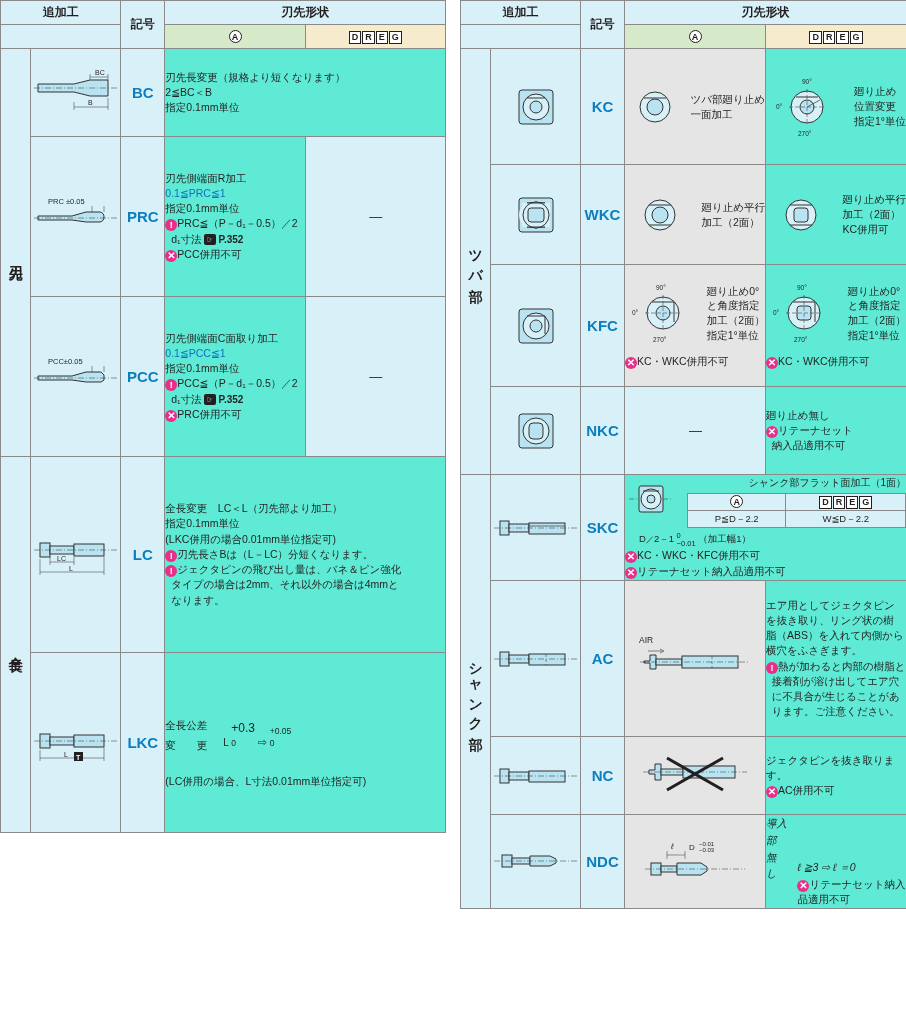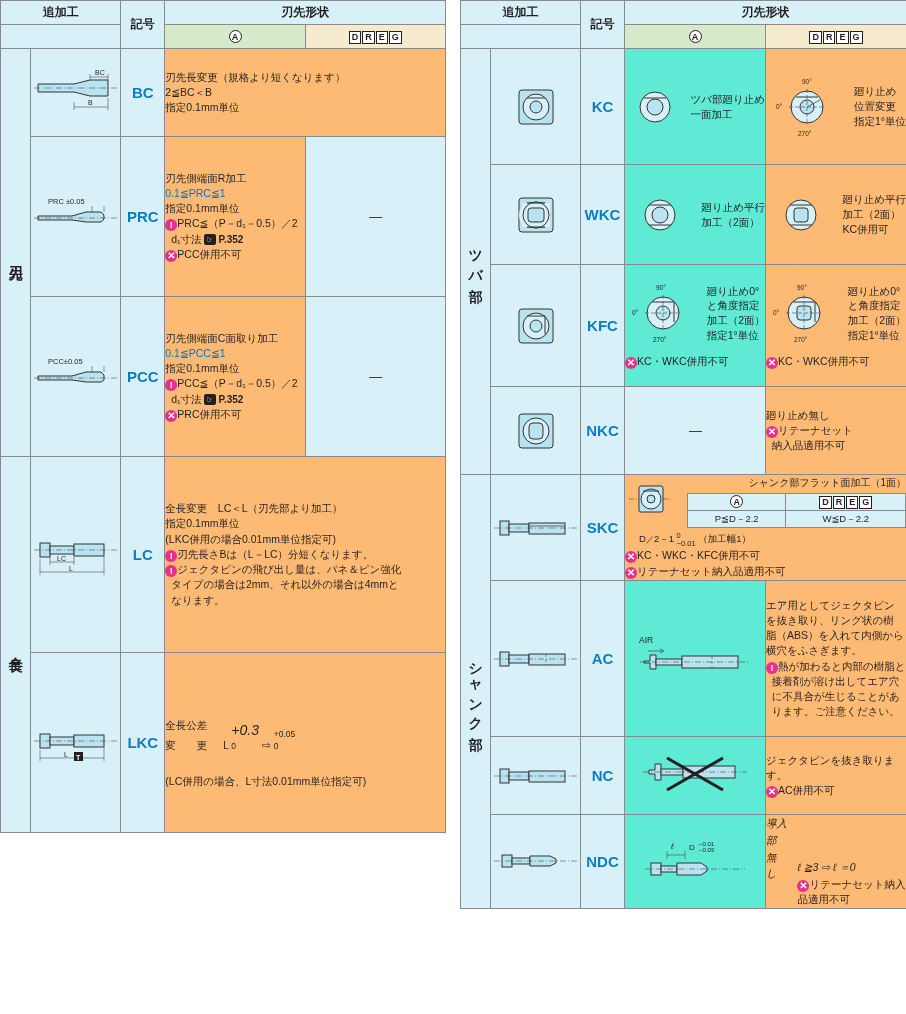--- a/index.html
+++ b/index.html
@@ -45,22 +45,22 @@
   }
   .sym {
     text-align:center;
     font-weight:bold;
     color:#0c7ec0;
     font-size:15px;
     background:#d8f0f8;
     width:44px;
   }
   .fig { background:#d8f0f8; text-align:center; padding:6px 2px; }
-  .desc { background:#fdba74; padding:5px 6px; line-height:1.45; font-size:10.5px; }
-  .desc-a { background:#5eead4; padding:5px 6px; line-height:1.45; font-size:10.5px; }
+  .desc { background:#5eead4; padding:5px 6px; line-height:1.45; font-size:10.5px; }
+  .desc-a { background:#e5e5e5; padding:5px 6px; line-height:1.45; font-size:10.5px; }
   .blue { color:#0f6fc0; }
   .dash { text-align:center; font-size:13px; letter-spacing:-1px; }
   .circ {
     display:inline-block; width:12px; height:12px; border-radius:50%;
     background:#e8308a; color:#fff; font-size:9px; line-height:12px;
     text-align:center; vertical-align:-1px; font-weight:bold;
   }
   .circ-x {
     display:inline-block; width:12px; height:12px; border-radius:50%;
     background:#e8308a; color:#fff; font-size:10px; line-height:11px;
@@ -229,21 +229,21 @@
             <rect x="40" y="31" width="9" height="9" fill="#231f20"></rect>
             <text x="42" y="38.5" font-size="7" fill="#ffffff" font-weight="bold">T</text>
           </svg>
         </td>
         <td class="sym">LKC</td>
         <td class="desc" colspan="2">
           <div style="display:flex;align-items:flex-start;gap:16px;margin-top:20px;">
             <div style="line-height:1.9;">全長公差<br>変　　更</div>
             <div style="padding-top:4px;font-size:10px;">
               L <span style="display:inline-block;text-align:left;">
-                <span style="font-size:14px;display:block;font-style:italic;">+0.3</span>
+                <span style="font-size:12px;display:block;">+0.3</span>
                 <span style="font-size:8.5px;display:block;">0</span>
               </span>
               <span style="font-size:11px;">⇨</span>
               <span style="display:inline-block;text-align:left;">
                 <span style="font-size:8.5px;display:block;">+0.05</span>
                 <span style="font-size:8.5px;display:block;">0</span>
               </span>
             </div>
           </div>
           <div style="margin-top:18px;">(LC併用の場合、L寸法0.01mm単位指定可)</div>

